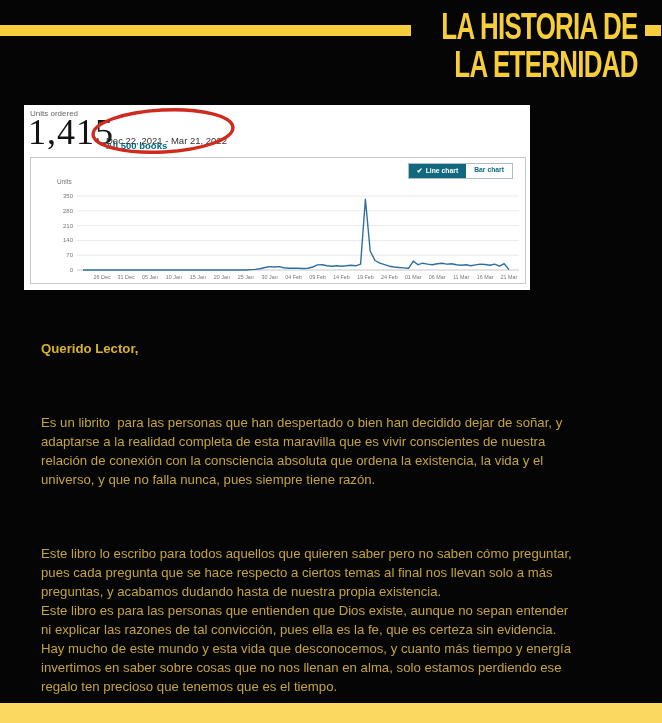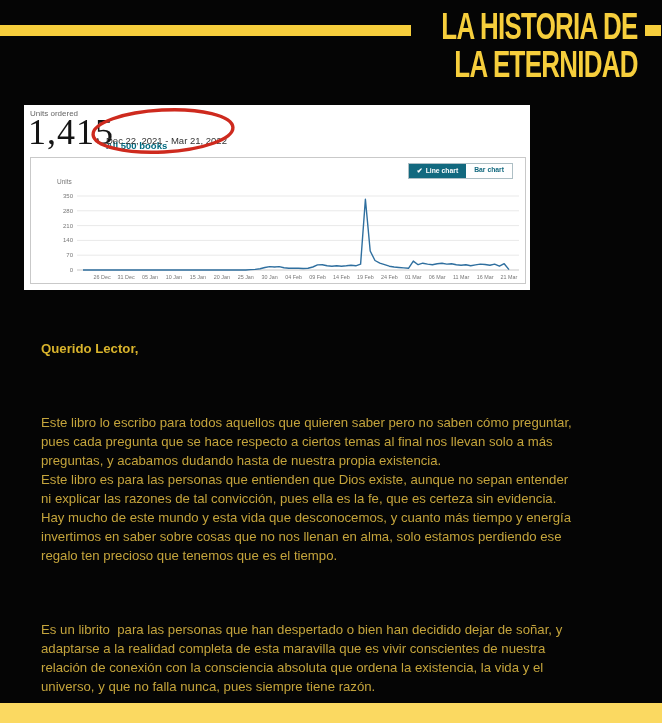--- a/index.html
+++ b/index.html
@@ -99,31 +99,31 @@
       </div>
       <div class="cbtn unsel">
         <span>Bar chart</span>
       </div>
     </div>
   </div>
 </div>
 
 <div class="letter">
   <p class="bold-gold">Querido Lector,</p>
+  <p>Es un librito  para las personas que han despertado o bien han decidido dejar de soñar, y
+adaptarse a la realidad completa de esta maravilla que es vivir conscientes de nuestra
+relación de conexión con la consciencia absoluta que ordena la existencia, la vida y el
+universo, y que no falla nunca, pues siempre tiene razón.</p>
   <p>Este libro lo escribo para todos aquellos que quieren saber pero no saben cómo preguntar,
 pues cada pregunta que se hace respecto a ciertos temas al final nos llevan solo a más
 preguntas, y acabamos dudando hasta de nuestra propia existencia.
 Este libro es para las personas que entienden que Dios existe, aunque no sepan entender
 ni explicar las razones de tal convicción, pues ella es la fe, que es certeza sin evidencia.
 Hay mucho de este mundo y esta vida que desconocemos, y cuanto más tiempo y energía
 invertimos en saber sobre cosas que no nos llenan en alma, solo estamos perdiendo ese
 regalo ten precioso que tenemos que es el tiempo.</p>
-  <p>Es un librito  para las personas que han despertado o bien han decidido dejar de soñar, y
-adaptarse a la realidad completa de esta maravilla que es vivir conscientes de nuestra
-relación de conexión con la consciencia absoluta que ordena la existencia, la vida y el
-universo, y que no falla nunca, pues siempre tiene razón.</p>
   
   
   
   
 </div>
 
 <div class="foot-bar"></div>
 
 </body></html>

